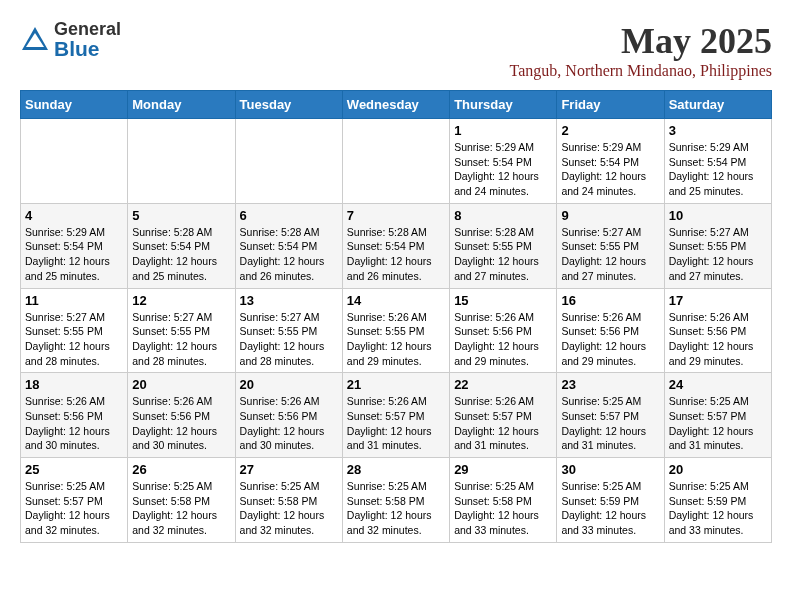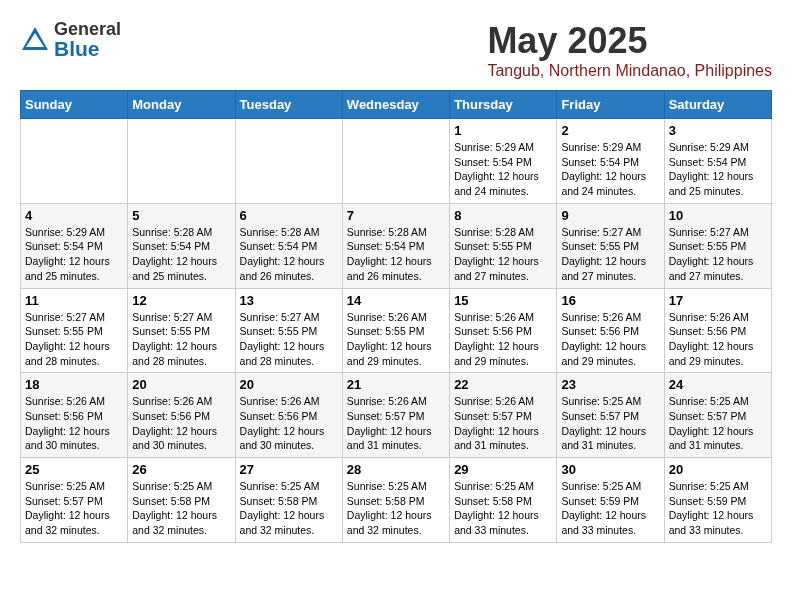--- a/index.html
+++ b/index.html
@@ -34,20 +34,22 @@
       font-size: 21px;
       font-weight: bold;
       color: #1a6aab;
     }
     .logo-icon {
       width: 30px;
       height: 30px;
       margin-right: 4px;
     }
     .title-area {
+      text-align: right;
+      font-family: Liberation Serif, serif;
     }
     .month-title {
       font-size: 36px;
       font-weight: bold;
       color: #333;
     }
     .location-title {
       font-size: 16px;
       color: #7f1d1d;
     }

